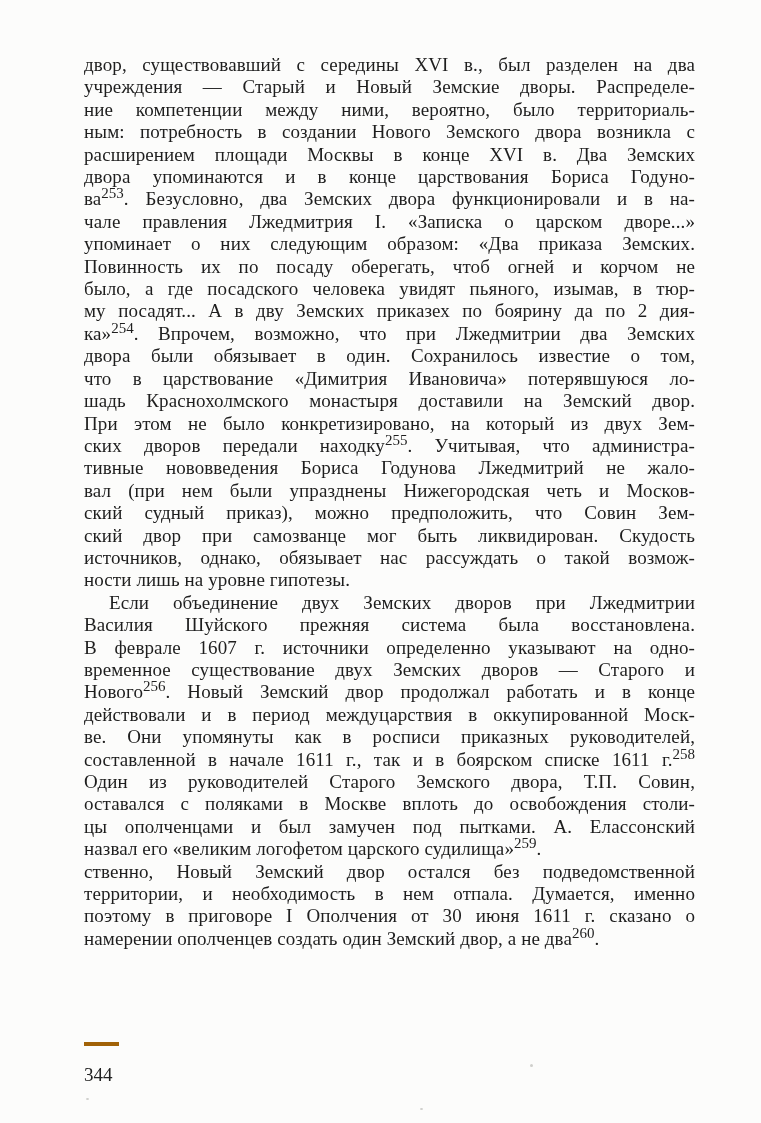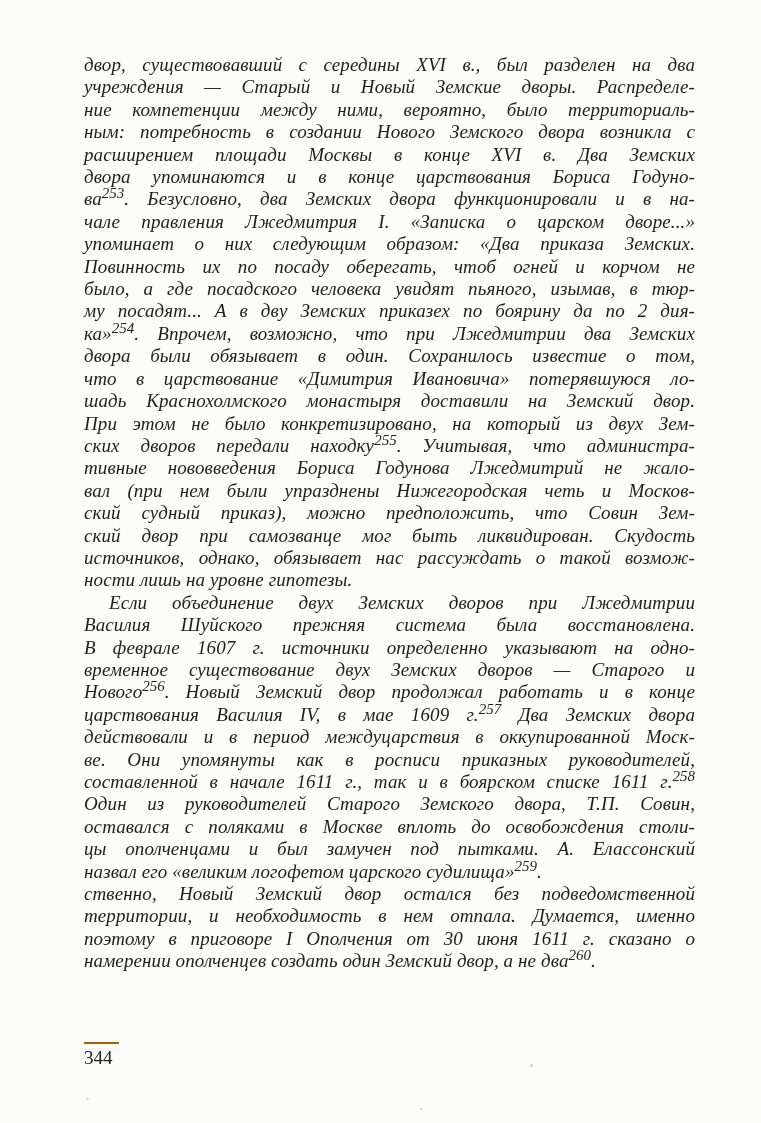--- a/index.html
+++ b/index.html
@@ -14,21 +14,21 @@
     background: #fcfcfb;
     box-sizing: border-box;
     padding: 54px 66px 0 84px;
     overflow: hidden;
     font-family: "Liberation Serif", "DejaVu Serif", serif;
     color: #1e1e1e;
   }
   .text-block {
     width: 611px;
   }
-  .paragraph { margin: 0; font-style: italic; }
+  .paragraph { margin: 0; }
   .line {
     font-size: 19px;
     line-height: 22.4px;
     letter-spacing: 0.1px;
     text-align: justify;
     text-align-last: justify;
     white-space: normal;
   }
   .line.para-end {
     text-align-last: left;
@@ -44,22 +44,22 @@
     position: relative;
     top: -7px;
   }
   .footer {
     position: absolute;
     left: 84px;
     top: 1042px;
   }
   .pagenum {
     display: inline-block;
-    border-top: 2px solid #a16207;
-    padding-top: 3px;
+    border-top: 4px solid #a16207;
+    padding-top: 18px;
     padding-right: 6px;
     font-size: 19px;
     color: #222;
   }
   .speck {
     position: absolute;
     border-radius: 50%;
     background: #cfcfcc;
   }
   .speck.s1 { left: 530px; top: 1064px; width: 3px; height: 3px; }
@@ -96,21 +96,20 @@
         <div class="line">ский двор при самозванце мог быть ликвидирован. Скудость</div>
         <div class="line">источников, однако, обязывает нас рассуждать о такой возмож-</div>
         <div class="line para-end">ности лишь на уровне гипотезы.</div>
       </div>
       <div class="paragraph">
         <div class="line indent">Если объединение двух Земских дворов при Лжедмитрии</div>
         <div class="line">Василия Шуйского прежняя система была восстановлена.</div>
         <div class="line">В феврале 1607 г. источники определенно указывают на одно-</div>
         <div class="line">временное существование двух Земских дворов — Старого и</div>
         <div class="line">Нового<sup>256</sup>. Новый Земский двор продолжал работать и в конце</div>
-        <div class="line">царствования Василия IV, в мае 1609 г.<sup>257</sup> Два Земских двора</div>
         <div class="line">действовали и в период междуцарствия в оккупированной Моск-</div>
         <div class="line">ве. Они упомянуты как в росписи приказных руководителей,</div>
         <div class="line">составленной в начале 1611 г., так и в боярском списке 1611 г.<sup>258</sup></div>
         <div class="line">Один из руководителей Старого Земского двора, Т.П. Совин,</div>
         <div class="line">оставался с поляками в Москве вплоть до освобождения столи-</div>
         <div class="line">цы ополченцами и был замучен под пытками. А. Елассонский</div>
         <div class="line para-end">назвал его «великим логофетом царского судилища»<sup>259</sup>.</div>
       </div>
       <div class="paragraph">
         <div class="line">ственно, Новый Земский двор остался без подведомственной</div>

